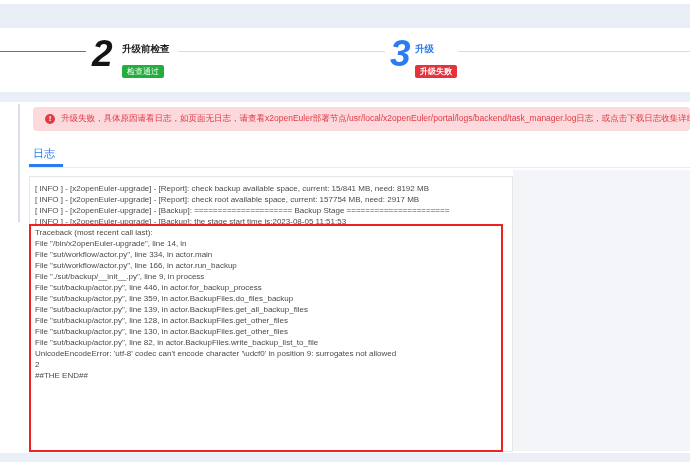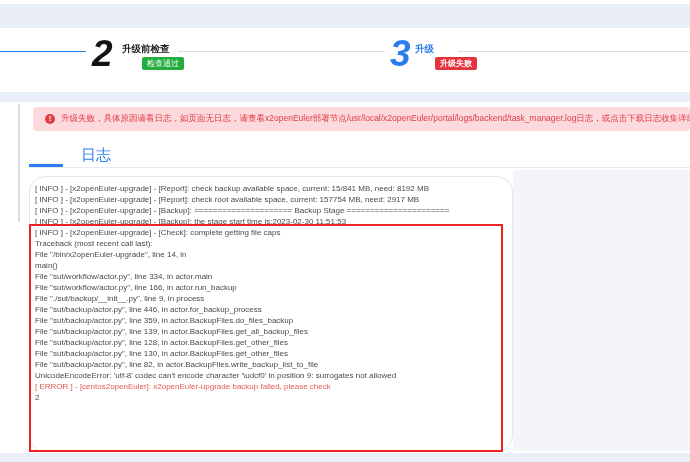--- a/index.html
+++ b/index.html
@@ -15,50 +15,50 @@
   .vline{position:absolute;left:18px;top:104px;width:2px;height:118px;background:#d9dee8;}
 
   
   .connector{position:absolute;height:1px;top:51px;}
   .connector.c1{left:0;width:86px;background:var(--accent-blue,#2a7cf0);}
   .connector.c2{left:178px;width:207px;background:#dcdcdc;}
   .connector.c3{left:458px;width:232px;background:#dcdcdc;}
   .step-number{position:absolute;top:34px;font-size:37px;line-height:40px;font-weight:800;font-style:italic;}
   .step-number.n2{left:92px;color:#141414;}
   .step-number.n3{left:390px;color:var(--accent-blue,#2a7cf0);}
-  .step-meta{position:absolute;top:43px;display:flex;flex-direction:column;align-items:flex-start;gap:3px;}
+  .step-meta{position:absolute;top:43px;display:flex;flex-direction:column;align-items:flex-start;gap:11px;}
   .step-meta.m2{left:122px;}
   .step-meta.m3{left:415px;}
   .step-label{font-size:9.5px;font-weight:700;color:#222;line-height:11px;}
   .m3 .step-label{color:var(--accent-blue,#2a7cf0);}
-  .badge{font-size:8px;line-height:9px;color:#fff;padding:2px 5px;border-radius:2px;margin-left:20px;}
+  .badge{font-size:8px;line-height:9px;color:#fff;padding:2px 5px;border-radius:2px;}
   .badge.green{background:var(--badge-green,#23ad3d);}
   .badge.red{background:var(--badge-red,#e5333e);font-weight:bold;}
 
   
   .alert{
     position:absolute;left:33px;top:107px;width:657px;height:24px;border-radius:4px;
     background:var(--alert-bg,#fbd9dc);display:flex;align-items:center;gap:6px;
     padding-left:12px;box-sizing:border-box;overflow:hidden;
   }
   .alert-icon{
     width:10px;height:10px;border-radius:50%;background:var(--alert-text,#e23b44);
     color:#fff;font-size:8px;font-weight:700;line-height:10px;text-align:center;flex:0 0 auto;
   }
   .alert-text{font-size:8.5px;color:var(--alert-text,#e23b44);white-space:nowrap;}
 
   
-  .tab-log{position:absolute;left:33px;top:146px;font-size:15px;color:var(--accent-blue,#2a7cf0);cursor:pointer;margin-left:48px;}
+  .tab-log{position:absolute;left:33px;top:146px;font-size:11px;color:var(--accent-blue,#2a7cf0);cursor:pointer;}
   .tab-underline{position:absolute;left:29px;top:164px;width:34px;height:3px;background:var(--accent-blue,#2a7cf0);}
   .tabbar-border{position:absolute;left:29px;top:167px;width:661px;height:1px;background:#eaeaea;}
 
   
   .log-panel{
     position:absolute;left:29px;top:176px;width:484px;height:276px;box-sizing:border-box;
-    background:#fff;border:1px solid var(--panel-border,#e7e7e7);border-radius:16px;
+    background:#fff;border:1px solid var(--panel-border,#e7e7e7);border-radius:0;
     padding:6px 0 8px 5px;overflow:hidden;
   }
   .log-line{font-size:8px;line-height:11px;color:var(--log-text,#4a4a4a);white-space:nowrap;}
   .log-line.error{color:var(--log-error,#e05b55);}
 
   .highlight-box{
     position:absolute;left:29px;top:224px;width:474px;height:228px;box-sizing:border-box;
     border:2px solid var(--highlight-border,#ee2222);pointer-events:none;
   }
 </style>
@@ -95,36 +95,34 @@
   <div class="tab-underline"></div>
   <div class="tabbar-border"></div>
 
   <div class="right-gray"></div>
 
   <div class="log-panel">
     <div>
         <div class="log-line">[ INFO ] - [x2openEuler-upgrade] - [Report]: check backup available space, current: 15/841 MB, need: 8192 MB</div>
         <div class="log-line">[ INFO ] - [x2openEuler-upgrade] - [Report]: check root available space, current: 157754 MB, need: 2917 MB</div>
         <div class="log-line">[ INFO ] - [x2openEuler-upgrade] - [Backup]: ===================== Backup Stage ======================</div>
-        <div class="log-line">[ INFO ] - [x2openEuler-upgrade] - [Backup]: the stage start time is:2023-02-30 11:51:53</div>
-        <div class="log-line">[ INFO ] - [x2openEuler-upgrade] - [Check]: complete getting file caps</div>
+        <div class="log-line">[ INFO ] - [x2openEuler-upgrade] - [Backup]: the stage start time is:2023-08-05 11:51:53</div>
         <div class="log-line">Traceback (most recent call last):</div>
         <div class="log-line">File "/bin/x2openEuler-upgrade", line 14, in</div>
-        <div class="log-line">main()</div>
         <div class="log-line">File "sut/workflow/actor.py", line 334, in actor.main</div>
         <div class="log-line">File "sut/workflow/actor.py", line 166, in actor.run_backup</div>
         <div class="log-line">File "./sut/backup/__init__.py", line 9, in process</div>
         <div class="log-line">File "sut/backup/actor.py", line 446, in actor.for_backup_process</div>
         <div class="log-line">File "sut/backup/actor.py", line 359, in actor.BackupFiles.do_files_backup</div>
         <div class="log-line">File "sut/backup/actor.py", line 139, in actor.BackupFiles.get_all_backup_files</div>
         <div class="log-line">File "sut/backup/actor.py", line 128, in actor.BackupFiles.get_other_files</div>
         <div class="log-line">File "sut/backup/actor.py", line 130, in actor.BackupFiles.get_other_files</div>
         <div class="log-line">File "sut/backup/actor.py", line 82, in actor.BackupFiles.write_backup_list_to_file</div>
         <div class="log-line">UnicodeEncodeError: 'utf-8' codec can't encode character '\udcf0' in position 9: surrogates not allowed</div>
-        <div class="log-line error">[ ERROR ] - [centos2openEuler]: x2openEuler-upgrade backup failed, please check</div>
         <div class="log-line">2</div>
+        <div class="log-line">##THE END##</div>
       </div>
   </div>
 
   <div class="highlight-box"></div>
 
   <div class="band footer"></div>
 </div>
 
 </body></html>

